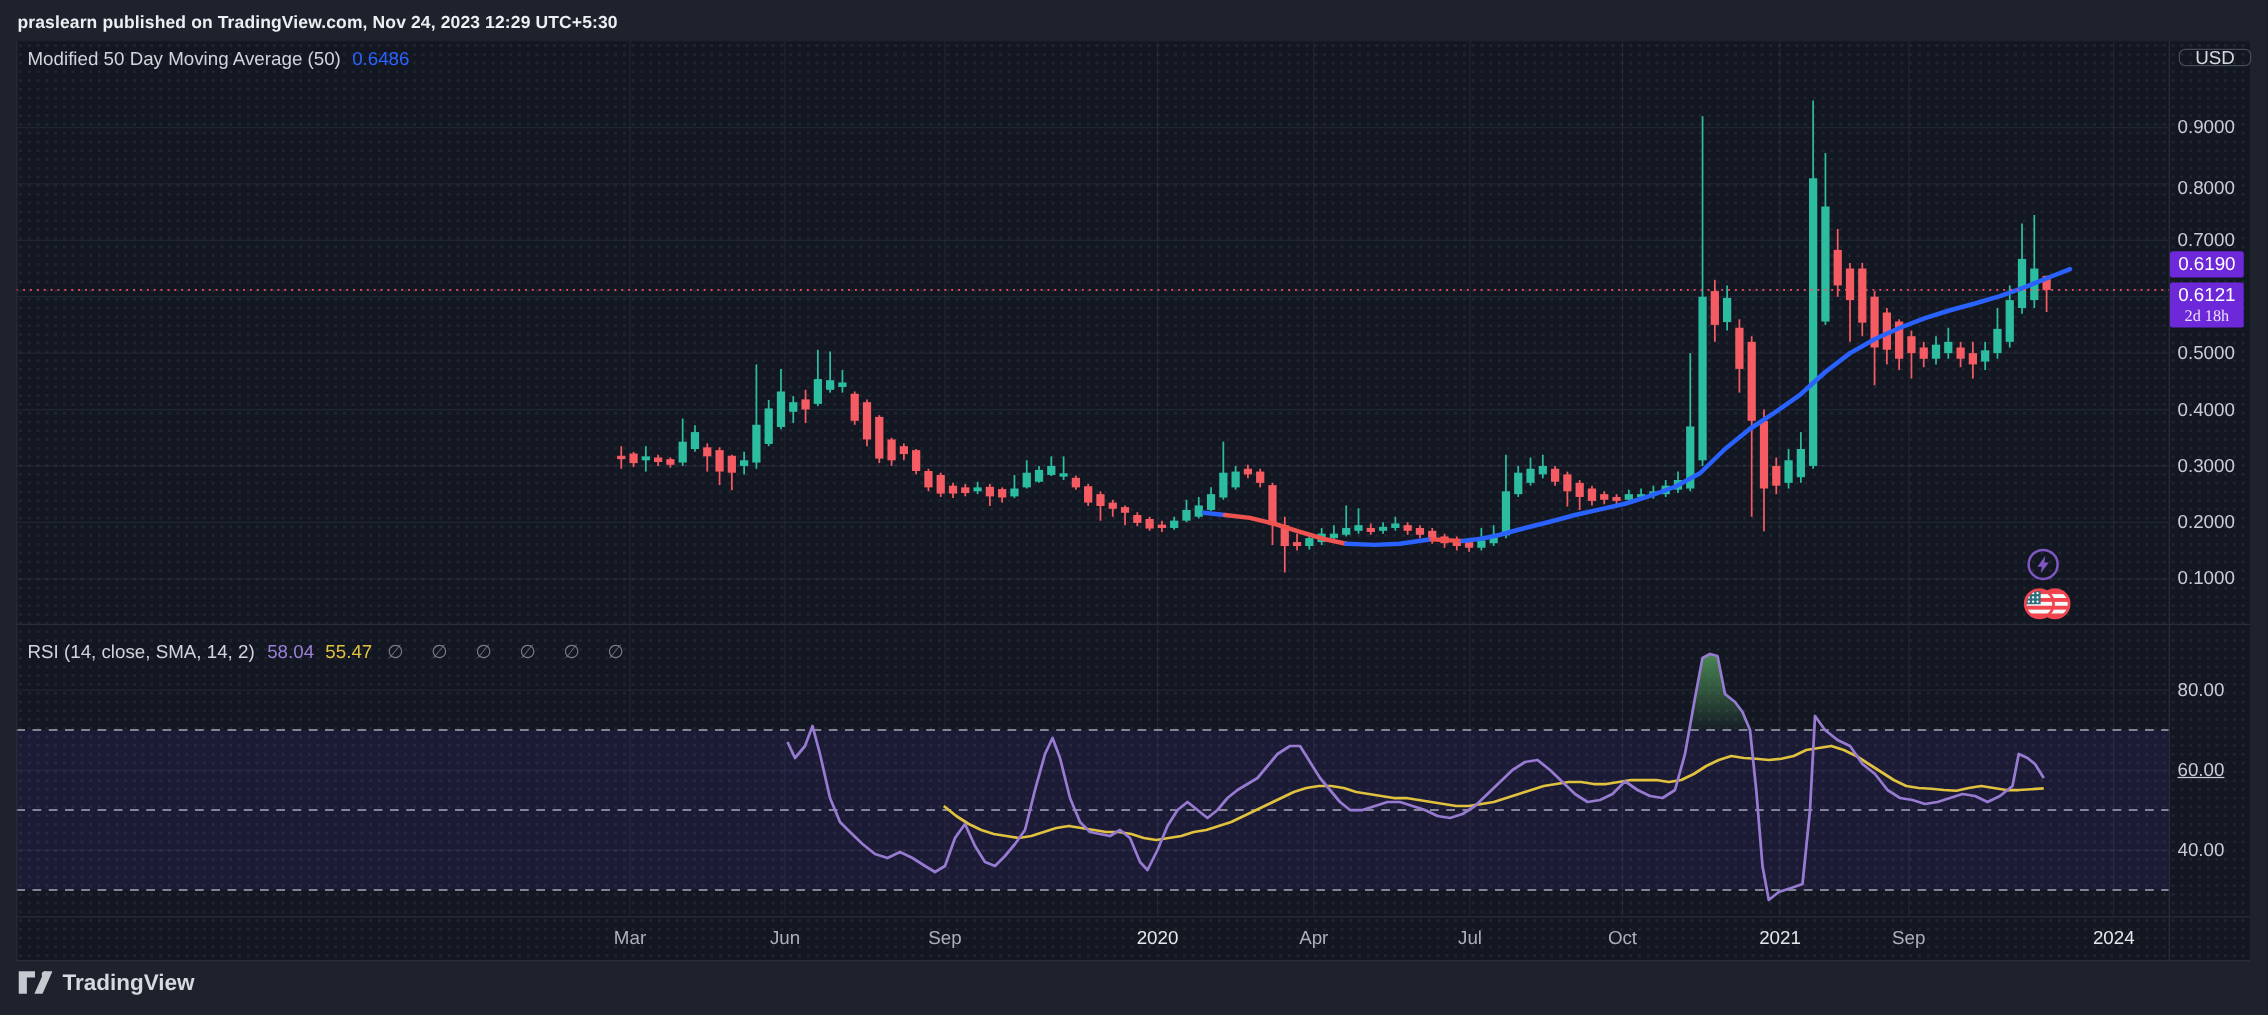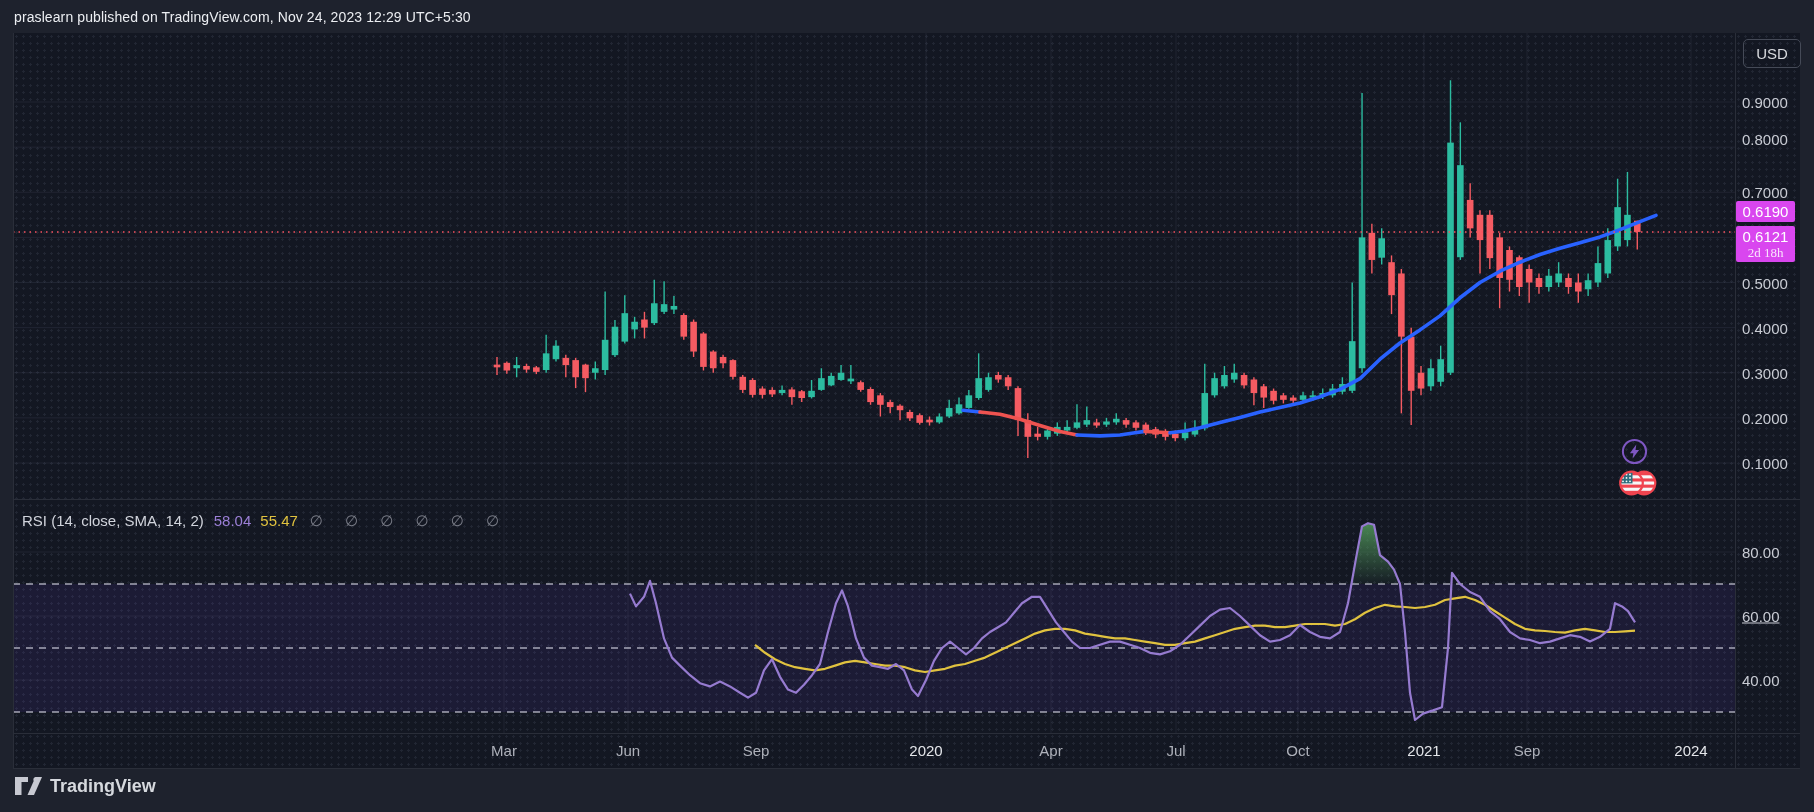--- a/index.html
+++ b/index.html
@@ -1,46 +1,46 @@
 <!DOCTYPE html>
 <html><head>
 <meta charset="utf-8">
 <style>
   html,body{margin:0;padding:0;background:#1e222d;}
   .stage{position:relative;width:1814px;height:812px;background:#1e222d;overflow:hidden;
          font-family:"Liberation Sans","DejaVu Sans",sans-serif;color:#d1d4dc;}
   .topbar{position:absolute;left:0;top:0;width:1814px;height:33px;background:#1e222d;
           display:flex;align-items:center;padding-left:14px;box-sizing:border-box;
-          font-size:14px;font-weight:400;color:#eceef2;letter-spacing:.1px;}
+          font-size:14px;font-weight:700;color:#eceef2;letter-spacing:.1px;}
   .pane{position:absolute;left:13px;top:33px;width:1787px;height:735px;background:#131722;}
   .dots{position:absolute;left:13px;top:33px;width:1787px;height:735px;pointer-events:none;
         background-image:radial-gradient(rgba(160,168,195,0.10) 1px, transparent 1.3px);
         background-size:7px 7px;}
   svg.chart{position:absolute;left:0;top:0;width:1814px;height:812px;pointer-events:none;}
   .legend{position:absolute;left:22px;top:38px;font-size:15px;line-height:19px;white-space:nowrap;}
   .legend .row{height:19px;}
   .sym{color:#d1d4dc;}
   .ohlc{color:#f7525f;margin-left:10px;}
   .ohlc .itm{margin-right:9px;}
   .chg{color:#f7525f;}
   .ma-label{color:#d1d4dc;}
   .ma-val{color:#2962ff;margin-left:9px;}
   .rsi-legend{position:absolute;left:22px;top:512px;font-size:15px;white-space:nowrap;}
   .rsi-title{color:#d1d4dc;}
   .rsi-val{color:#9b7fd6;margin-left:10px;}
   .rsi-sma-val{color:#e0c23f;margin-left:9px;}
   .rsi-empty{color:#787b86;margin-left:12px;letter-spacing:9px;}
-  .usd-btn{position:absolute;left:1743px;top:39px;width:58px;height:29px;border:1.5px solid #454a57;
+  .usd-btn{position:absolute;left:1743px;top:39px;width:58px;height:14px;border:1.5px solid #454a57;
            border-radius:5px;background:transparent;color:#d8dade;font-size:15px;
            display:flex;align-items:center;justify-content:center;box-sizing:border-box;
            font-family:inherit;}
   .axis-label{position:absolute;left:1742px;transform:translateY(-50%);font-size:15px;color:#c9ccd4;}
   .time-label{position:absolute;top:742px;transform:translateX(-50%);font-size:15px;color:#aeb1ba;}
   .time-label.year{color:#e4e6ea;font-weight:400;}
-  .badge{position:absolute;left:1736px;width:59px;background:#d946ef;color:#fff;
+  .badge{position:absolute;left:1736px;width:59px;background:#6d28d9;color:#fff;
          border-radius:2px;text-align:center;box-sizing:border-box;}
   .badge-upper{top:201px;height:21px;font-size:15px;line-height:21px;}
   .badge-current{top:226px;padding:1px 0 2px 0;}
   .badge-current .price{font-size:15px;line-height:19px;}
   .badge-current .countdown{font-size:13px;line-height:14px;color:rgba(255,255,255,.85);font-family:Liberation Serif, serif;}
   .icon-lightning{position:absolute;left:1621px;top:438px;width:27px;height:27px;}
   .icon-flag{position:absolute;left:1616px;top:468px;width:43px;height:30px;}
   .footer{position:absolute;left:14px;top:771px;height:30px;display:flex;align-items:center;gap:8px;}
   .brand{font-size:18px;font-weight:700;color:#d6d9de;}
 </style>
@@ -347,31 +347,34 @@
         <path d="M630.0 593.6 L636.0 606.4 L644.0 596.8 L650.0 580.8 L656.0 603.2 L664.0 638.4 L672.0 657.6 L680.0 665.6 L690.0 675.2 L700.0 683.2 L710.0 686.4 L720.0 681.6 L730.0 686.4 L740.0 692.8 L748.0 697.6 L756.0 692.8 L764.0 670.4 L772.0 659.2 L780.0 676.8 L788.0 689.6 L796.0 692.8 L804.0 684.8 L812.0 675.2 L820.0 664.0 L828.0 632.0 L836.0 603.2 L842.0 590.4 L848.0 606.4 L856.0 638.4 L864.0 657.6 L872.0 665.6 L880.0 667.2 L888.0 668.8 L896.0 664.0 L904.0 670.4 L912.0 689.6 L918.0 696.0 L926.0 680.0 L934.0 660.8 L942.0 648.0 L950.0 641.6 L958.0 648.0 L966.0 654.4 L974.0 648.0 L982.0 638.4 L990.0 632.0 L998.0 627.2 L1006.0 622.4 L1014.0 612.8 L1022.0 603.2 L1032.0 596.8 L1040.0 596.8 L1048.0 609.6 L1056.0 622.4 L1064.0 632.0 L1072.0 641.6 L1080.0 648.0 L1090.0 648.0 L1100.0 644.8 L1110.0 641.6 L1120.0 641.6 L1130.0 644.8 L1140.0 648.0 L1150.0 652.8 L1160.0 654.4 L1170.0 651.2 L1180.0 644.8 L1190.0 635.2 L1200.0 625.6 L1210.0 616.0 L1220.0 609.6 L1230.0 608.0 L1240.0 616.0 L1250.0 625.6 L1260.0 635.2 L1270.0 641.6 L1280.0 640.0 L1290.0 635.2 L1300.0 625.0 L1310.0 632.0 L1320.0 636.8 L1330.0 638.4 L1340.0 632.0 L1348.0 603.2 L1356.0 558.4 L1362.0 526.4 L1368.0 523.2 L1374.0 524.8 L1380.0 555.2 L1388.0 561.6 L1394.0 569.6 L1400.0 584.0 L1405.0 632.0 L1410.0 692.8 L1415.0 720.0 L1423.0 713.6 L1433.0 710.4 L1442.0 707.2 L1448.0 648.0 L1452.0 572.8 L1460.0 584.0 L1470.0 592.0 L1480.0 596.8 L1490.0 611.2 L1500.0 619.2 L1510.0 632.0 L1520.0 638.4 L1530.0 640.0 L1540.0 643.2 L1550.0 641.6 L1560.0 638.4 L1570.0 635.2 L1580.0 636.8 L1590.0 641.6 L1600.0 636.8 L1610.0 628.8 L1615.0 603.2 L1622.0 606.4 L1628.0 611.2 L1635.0 622.4" fill="none" stroke="#967bd0" stroke-width="2.2" stroke-linejoin="round"></path>
       </g>
       <line x1="13" y1="499.5" x2="1800" y2="499.5" stroke="#2a2e39" stroke-width="1"></line>
       <line x1="13" y1="733.5" x2="1800" y2="733.5" stroke="#2a2e39" stroke-width="1"></line>
       <line x1="13" y1="768.5" x2="1800" y2="768.5" stroke="#2a2e39" stroke-width="1"></line>
       <line x1="1735.5" y1="33" x2="1735.5" y2="768" stroke="#2a2e39" stroke-width="1"></line>
       <line x1="13.5" y1="33" x2="13.5" y2="768" stroke="#2a2e39" stroke-width="1"></line>
     </svg>
 
   <div class="legend">
+    <div class="row">
+      <span class="ma-label">Modified 50 Day Moving Average (50)</span><span class="ma-val">0.6486</span>
+    </div>
   </div>
 
   <div class="rsi-legend">
     <span class="rsi-title">RSI (14, close, SMA, 14, 2)</span><span class="rsi-val">58.04</span><span class="rsi-sma-val">55.47</span><span class="rsi-empty">∅ ∅ ∅ ∅ ∅ ∅</span>
   </div>
 
   <button class="usd-btn">USD</button>
 
   <div id="price-labels">
       <div class="axis-label" style="top: 102px;">0.9000</div>
-      <div class="axis-label" style="top: 139px;">0.8000</div>
+      <div class="axis-label" style="top: 151px;">0.8000</div>
       <div class="axis-label" style="top: 192px;">0.7000</div>
       <div class="axis-label" style="top: 283px;">0.5000</div>
       <div class="axis-label" style="top: 328px;">0.4000</div>
       <div class="axis-label" style="top: 373px;">0.3000</div>
       <div class="axis-label" style="top: 418px;">0.2000</div>
       <div class="axis-label" style="top: 463px;">0.1000</div>
     </div>
   <div id="rsi-labels">
       <div class="axis-label" style="top: 552px;">80.00</div>
       <div class="axis-label" style="top: 616px; text-decoration: underline;">60.00</div>

